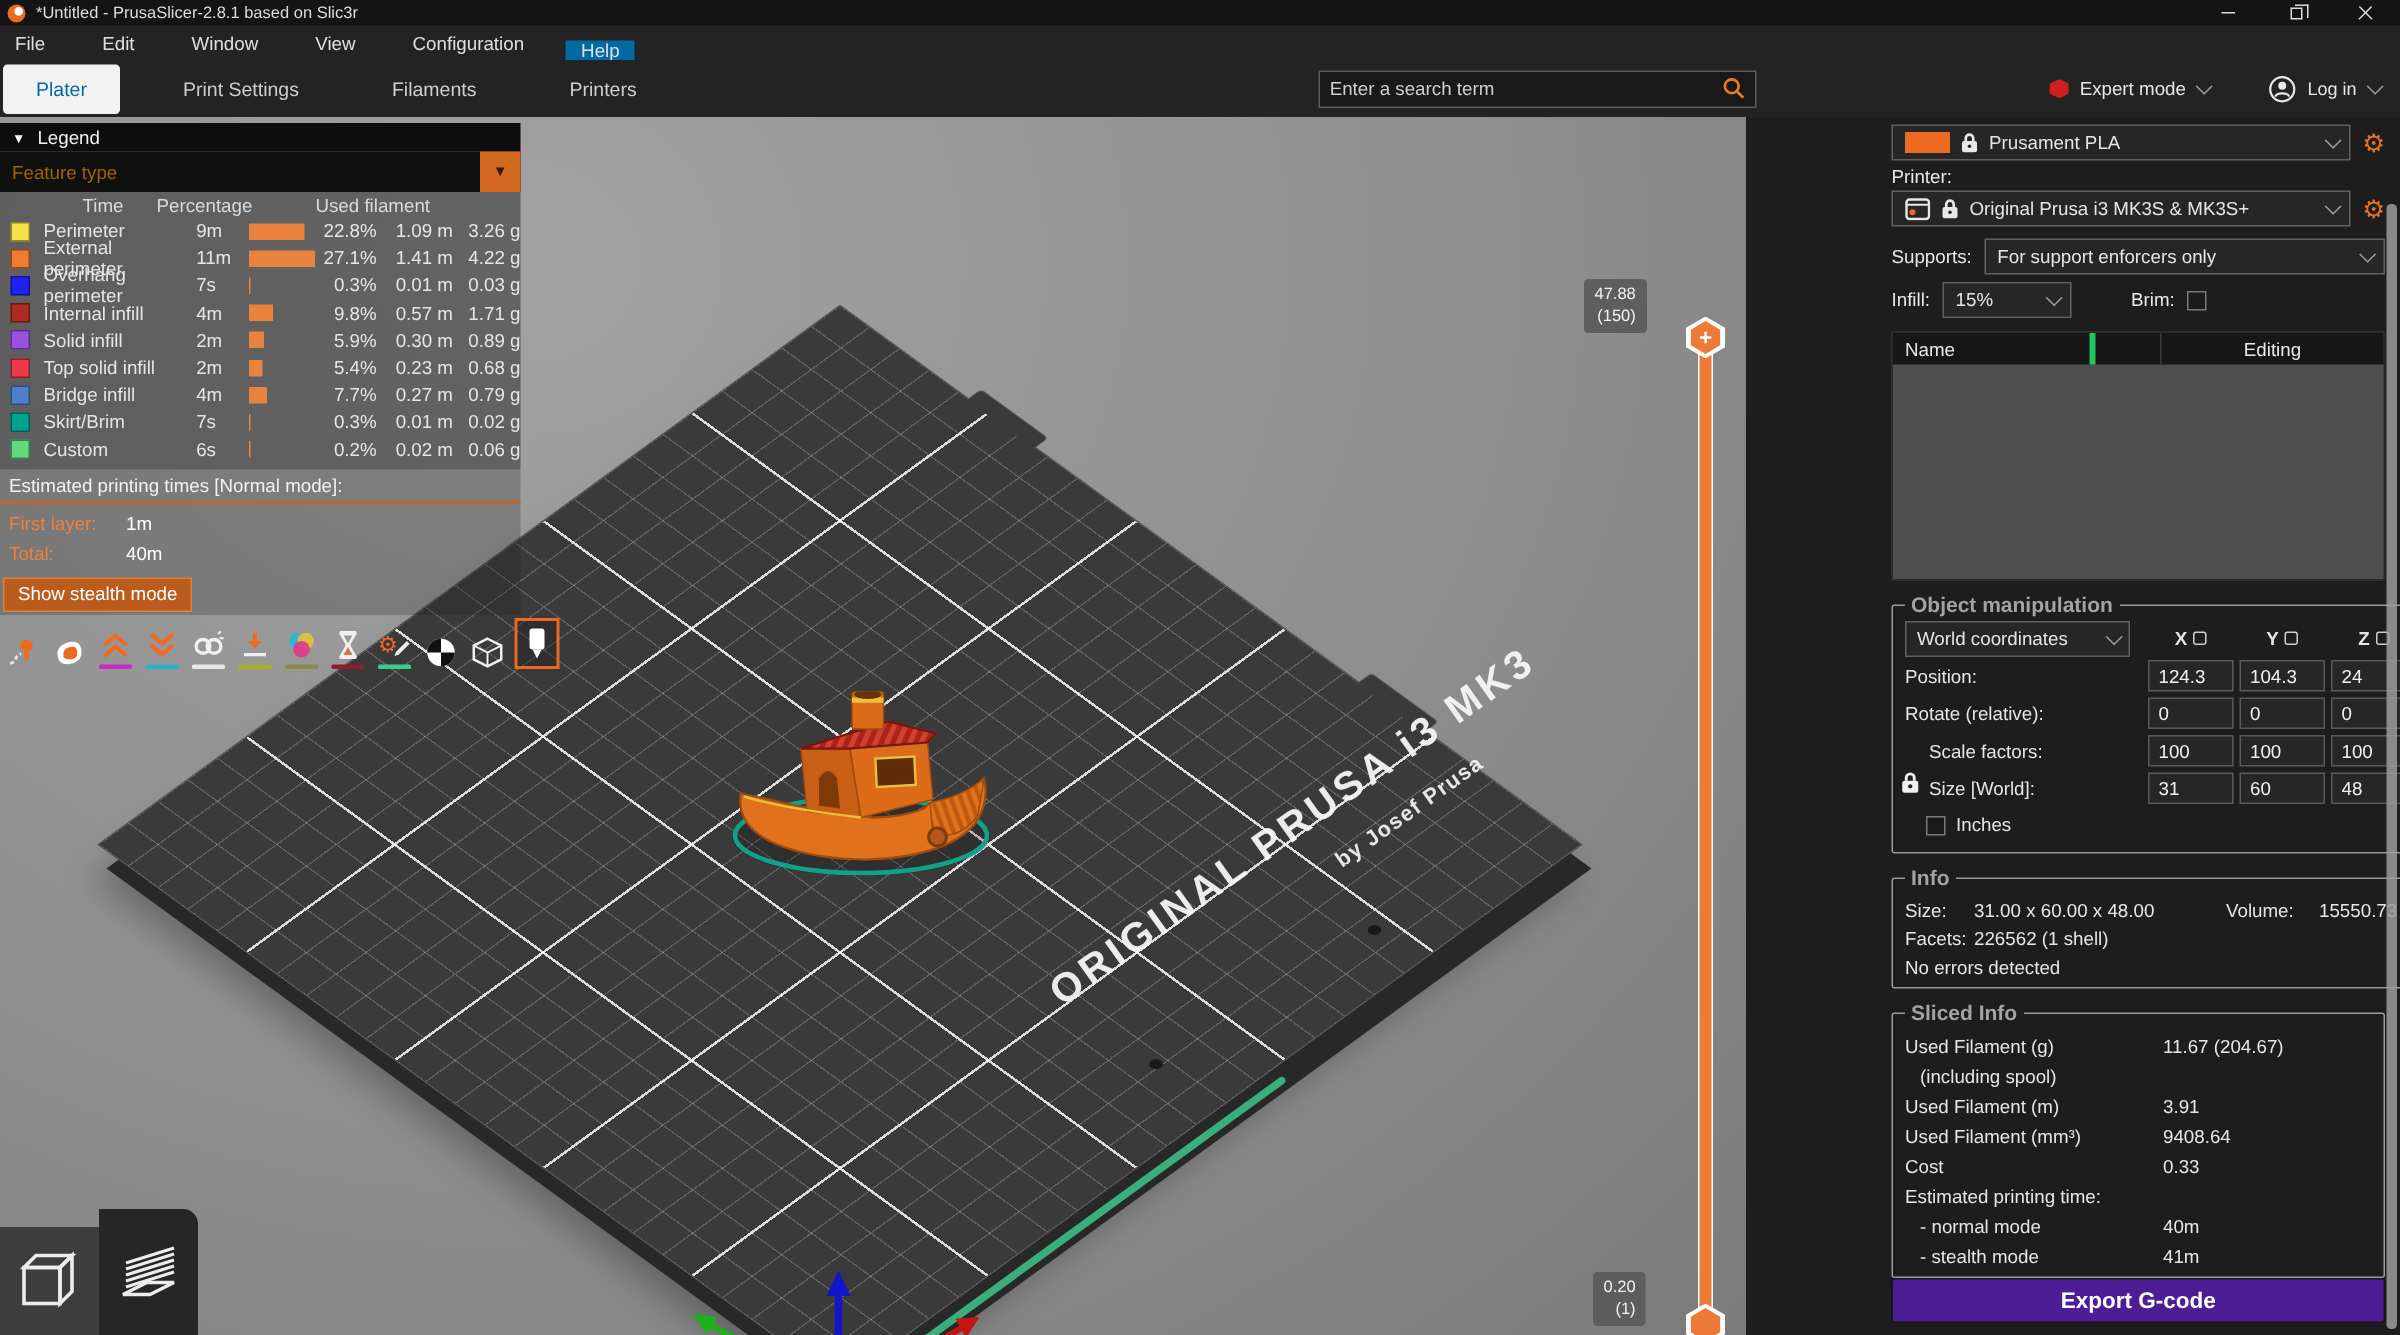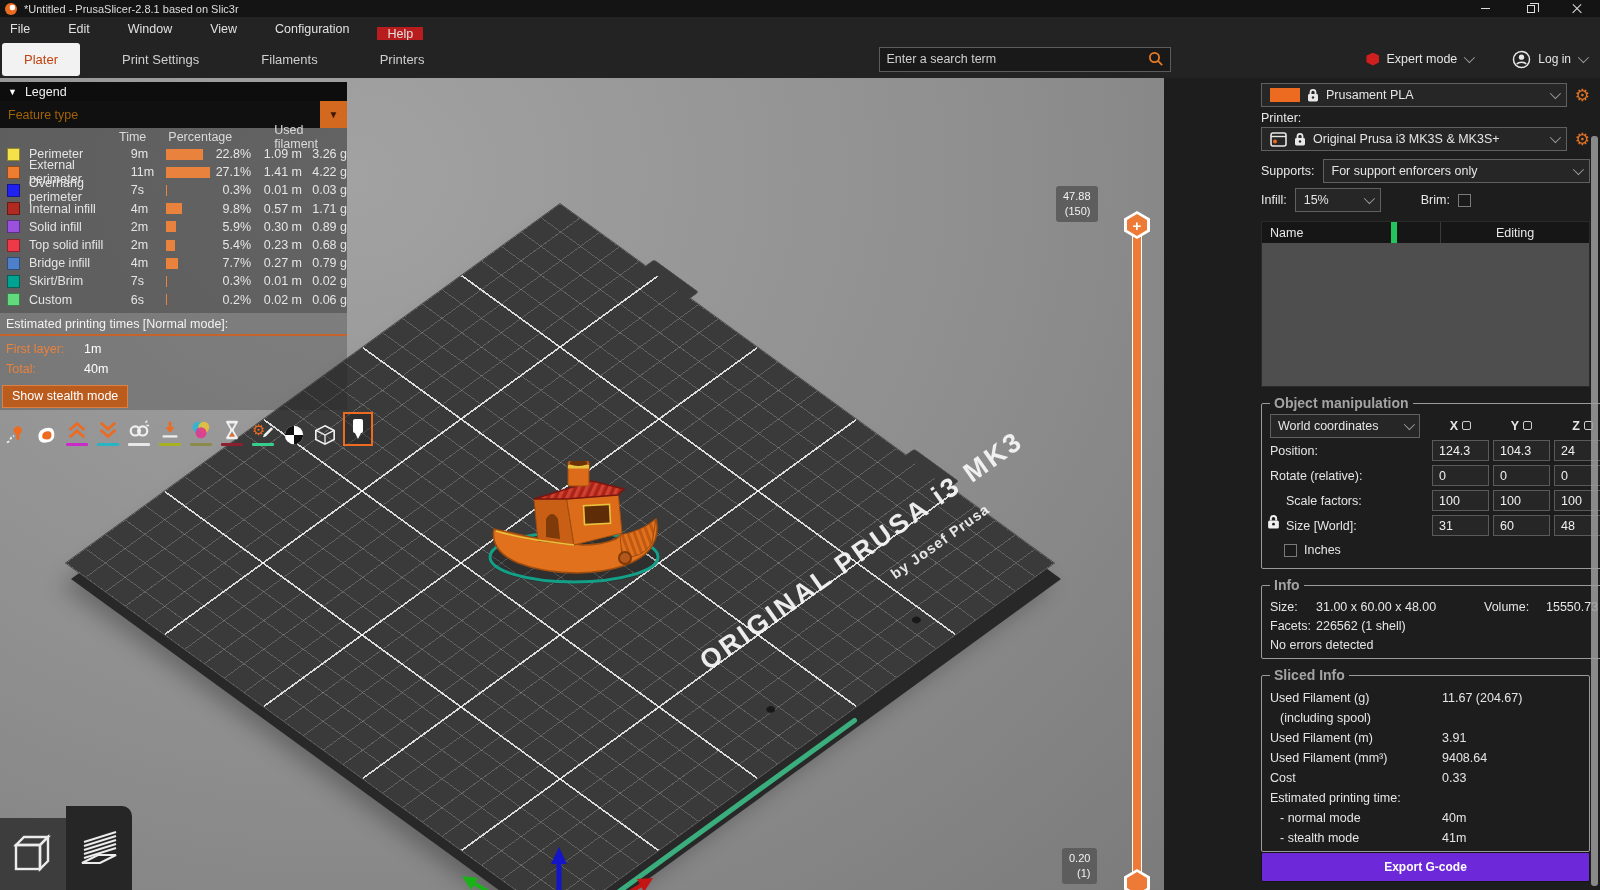--- a/index.html
+++ b/index.html
@@ -20,27 +20,27 @@
     border:1px solid #ddd; border-left:none; border-bottom:none; }
   .glyph-close { position:relative; width:10px; height:10px; }
   .glyph-close:before,.glyph-close:after { content:""; position:absolute; left:-1px; top:4px;
     width:12px; height:1.4px; background:#ddd; }
   .glyph-close:before { transform:rotate(45deg);} .glyph-close:after { transform:rotate(-45deg);}
 
   
   .menubar { position:absolute; top:17px; left:0; width:1600px; height:23px; background:#232323;
     display:flex; align-items:stretch; font-size:12.5px; z-index:50;gap:18px; }
   .menu-item { padding:0 10px; display:flex; align-items:center; color:#e0e0e0; }
-  .menu-item.hl { background:#b91c1c;margin-top:10px; }
+  .menu-item.hl { background:#0369a1;margin-top:10px; }
 
   
   .tabbar { position:absolute; top:40px; left:0; width:1600px; height:38px; background:#232323;
     display:flex; align-items:center; z-index:50; font-size:13px; }
   .tab { color:#cfcfcf; padding:9px 20px; }
-  .tab.active { background:#f2f2f2; color:#c2410c; border-radius:3px; margin-left:2px;
+  .tab.active { background:#f2f2f2; color:#0369a1; border-radius:3px; margin-left:2px;
     padding:9px 22px; font-weight:normal; }
   .tab+.tab { margin-left:22px; }
   .searchbox { margin-left:auto; width:292px; height:25px; background:#191919;
     border:1px solid #5c5c5c; display:flex; align-items:center; padding:0 6px; }
   .searchbox input { flex:1; background:transparent; border:none; outline:none; color:#ddd;
     font-size:12.5px; font-family:inherit; }
   .searchbox input::placeholder { color:#cfcfcf; }
   .mode-cluster { display:flex; align-items:center; gap:7px; margin-left:195px; font-size:12.5px; }
   .hex-red { width:13px; height:13px; background:#cf1f1f;
     clip-path:polygon(50% 0,100% 25%,100% 75%,50% 100%,0 75%,0 25%); }
@@ -77,21 +77,21 @@
   .legend { position:absolute; left:0; top:4px; width:347px; font-size:12.5px; }
   .lg-head { height:19px; background:#0d0d0d; display:flex; align-items:center; gap:8px;
     padding:0 8px; color:#f0f0f0; }
   .lg-head .tri { font-size:9px; color:#fff; }
   .lg-select { height:27px; background:#101010; display:flex; align-items:center; }
   .lg-select .val { flex:1; padding:0 8px; color:#a16207; }
   .lg-select .btn { width:27px; height:27px; background:#D2691E; display:flex; align-items:center;
     justify-content:center; color:#3c1704; font-size:10px; }
   .lg-body { background:rgba(42,42,42,.52); padding-bottom:4px; }
   .lg-cols { display:flex; height:17px; align-items:center; color:#dadada; }
-  .lg-cols span:nth-child(1){ margin-left:119px; } .lg-cols span:nth-child(2){ margin-left:22px; }
+  .lg-cols span:nth-child(1){ margin-left:55px; } .lg-cols span:nth-child(2){ margin-left:22px; }
   .lg-cols span:nth-child(3){ margin-left:42px; }
   .lg-row { display:flex; align-items:center; height:18.2px; }
   .sw { width:13px; height:13px; margin:0 9px 0 7px; border:1px solid rgba(0,0,0,.4); flex:none; }
   .lgl { width:104px; } .lgt { width:36px; }
   .lgb { width:48px; display:flex; } .lgb i { display:block; height:11px; background:#E8823C; }
   .lgp { width:39px; text-align:right; } .lgm { width:52px; text-align:right; }
   .lgg { width:46px; text-align:right; }
   .lg-est { background:rgba(30,30,30,.25); }
   .lg-est-head { padding:4px 6px 3px; border-bottom:2px solid #C4632B; color:#f2f2f2; }
   .lg-time-row { display:flex; padding:6px 6px 0; }
@@ -135,21 +135,21 @@
   .combo .cv { flex:1; white-space:nowrap; overflow:hidden; }
   .swatch { width:30px; height:14px; background:#ED6B21; flex:none; }
   .gearbtn { color:#E07324; font-size:17px; line-height:1; margin-left:8px; }
   .srow { display:flex; align-items:center; margin-top:5px; }
   .lbl { color:#e8e8e8; }
   .cbx { width:13px; height:13px; background:#1a1a1a; border:1px solid #7a7a7a; display:inline-block; }
 
   .objlist { margin-top:9px; height:172px; background:#4e4e4e; display:flex; flex-direction:column;
     border:1px solid #2a2a2a; }
   .ol-head { display:flex; background:#161616; height:21px; align-items:center; color:#e8e8e8; }
-  .ol-head .c1 { flex:1; padding-left:8px; border-right:6px solid #22c55e; height:100%;
+  .ol-head .c1 { flex:1; padding-left:8px; border-right:4px solid #22c55e; height:100%;
     display:flex; align-items:center; }
   .ol-head .c2 { width:44px; border-right:1px solid #3a3a3a; height:100%; }
   .ol-head .c3 { width:148px; text-align:center; }
   .ol-row { display:flex; align-items:center; background:#3c3c3c; height:23px; color:#f0f0f0; }
   .ol-row .c1 { flex:1; padding-left:17px; }
   .ol-row .c2 { width:44px; display:flex; justify-content:center; }
   .ol-row .c3 { width:148px; display:flex; justify-content:center; }
   .editic { width:13px; height:13px; border:1.5px solid #d8d8d8; border-radius:3px; position:relative; }
   .editic:after { content:""; position:absolute; right:-3px; top:-3px; width:6px; height:6px;
     border-radius:50%; background:#ED6B21; border:1px solid #3c3c3c; }
@@ -171,22 +171,22 @@
   .mini-select { width:150px; height:24px; background:#262626; border:1px solid #606060;
     display:flex; align-items:center; padding:0 7px; }
   .mini-select .cv { flex:1; }
   .scale-lock { position:absolute; left:5px; top:103px; }
   .inches-row { display:flex; align-items:center; gap:7px; height:24px; padding-left:14px; }
 
   .kv { display:flex; margin-top:5px; }
   .sl-row { display:flex; margin-top:6px; }
   .sl-label { width:172px; } .sl-label.ind { padding-left:10px; }
 
-  .export-btn { margin-top:auto; height:31px; background:#6d28d9; border:1px solid #151515;
-    color:#fff; font-weight:bold; font-size:12px; display:flex; align-items:center;
+  .export-btn { margin-top:auto; height:31px; background:#4c1d95; border:1px solid #151515;
+    color:#fff; font-weight:bold; font-size:15px; display:flex; align-items:center;
     justify-content:center; border-radius:2px; }
   .side-scroll { position:absolute; right:2px; top:58px; bottom:4px; width:7px; background:#9c9c9c;
     border-radius:3px; opacity:.85; }
 </style>
 </head>
 <body>
 
 <div class="titlebar">
   <span class="app-logo"></span>
   <span>*Untitled - PrusaSlicer-2.8.1 based on Slic3r</span>

